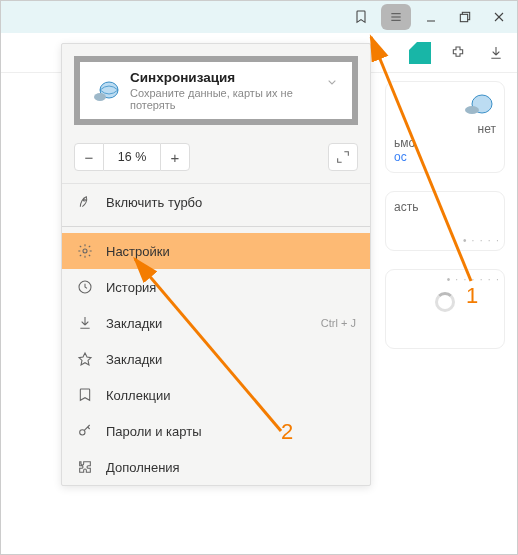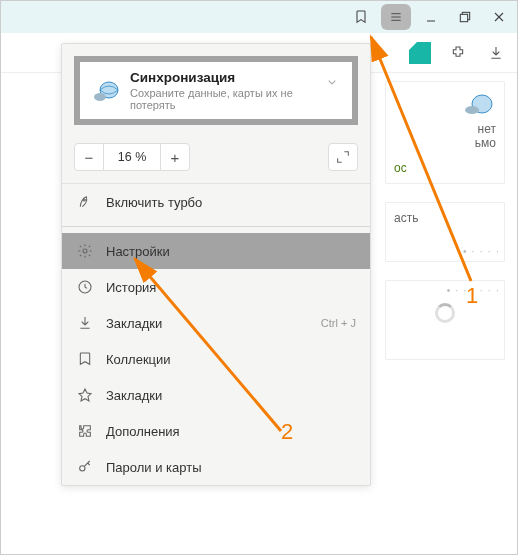--- a/index.html
+++ b/index.html
@@ -125,21 +125,21 @@
   .sep { height: 1px; background: #e3e3e3; margin: 0; }
   .menu-item {
     display: flex;
     align-items: center;
     padding: 9px 14px;
     gap: 12px;
     color: #333;
     font-size: 13px;
     position: relative;
   }
-  .menu-item.active { background: #a3a3a3; }
+  .menu-item.active { background: #fdba74; }
   .menu-item .micon {
     width: 18px; height: 18px;
     display:flex; align-items:center; justify-content:center;
     color: #666;
     flex-shrink: 0;
   }
   .menu-item .shortcut {
     margin-left: auto;
     font-size: 11px;
     color: #999;
@@ -151,27 +151,27 @@
     right: 12px;
     top: 80px;
     width: 120px;
     z-index: 1;
     font-size: 12px;
     color: #666;
   }
   .bg-card {
     background: #fff;
     border: 1px solid #eee;
-    border-radius: 1px;
+    border-radius: 9px;
     padding: 8px;
     margin-bottom: 18px;
     min-height: 70px;
     position: relative;
   }
-  .bg-card .blue { color: #4d7c0f; font-size: 12px; margin-top: 11px; display:inline-block;}
+  .bg-card .blue { color: #3b82f6; font-size: 12px; margin-top: 0; display:inline-block;}
   .dots { position: absolute; right: 4px; bottom: 4px; font-size: 10px; color: #bbb; letter-spacing: 1px;}
   .spinner {
     width: 20px; height: 20px;
     border: 3px solid #e0e0e0;
     border-top-color: #bbb;
     border-radius: 50%;
     margin: 14px auto 4px auto;
   }
   
   .arrow-svg { position: absolute; top: 0; left: 0; width: 518px; height: 555px; pointer-events: none; z-index: 20; }
@@ -234,21 +234,21 @@
     </div>
   </div>
 
   <div class="bg-content">
     <div class="bg-card">
       <svg width="34" height="28" viewBox="0 0 34 28" style="display:block;margin-left:auto;">
         <ellipse cx="20" cy="14" rx="10" ry="9" fill="#bcdcf2" stroke="#3a8fc7" stroke-width="1"></ellipse>
         <ellipse cx="10" cy="20" rx="7" ry="4" fill="#9db8c9"></ellipse>
       </svg>
       <div style="text-align:right;margin-top:4px;">нет</div>
-      <div style="text-align:right;">ьмо</div>
+      <div style="">ьмо</div>
       <span class="blue">ос</span>
     </div>
     <div class="bg-card" style="min-height:60px;">
       <div style="text-align:left;">асть</div>
       <div class="dots">• · · · ·</div>
     </div>
     <div class="bg-card" style="min-height:80px;">
       <div class="dots" style="top:4px;bottom:auto;">• · · · · · ·</div>
       <div class="spinner"></div>
     </div>
@@ -327,52 +327,52 @@
             <path d="M12 3v12m0 0l-5-5m5 5l5-5M5 20h14"></path>
           </svg>
       </div>
       <span>Закладки</span>
       <span class="shortcut">Ctrl + J</span>
     </div>
 
     <div class="menu-item">
       <div class="micon">
         <svg class="icon" viewBox="0 0 24 24">
+            <polygon points="12 3 15 9 21 10 16.5 14 18 21 12 17.5 6 21 7.5 14 3 10 9 9"></polygon>
+          </svg>
+      </div>
+      <span>Закладки</span>
+    </div>
+
+    <div class="menu-item">
+      <div class="micon">
+        <svg class="icon" viewBox="0 0 24 24">
             <path d="M6 3h12a1 1 0 0 1 1 1v16l-7-4-7 4V4a1 1 0 0 1 1-1z"></path>
           </svg>
       </div>
       <span>Коллекции</span>
-    </div>
-
-    <div class="menu-item">
-      <div class="micon">
-        <svg class="icon" viewBox="0 0 24 24">
-            <polygon points="12 3 15 9 21 10 16.5 14 18 21 12 17.5 6 21 7.5 14 3 10 9 9"></polygon>
-          </svg>
-      </div>
-      <span>Закладки</span>
-    </div>
-
-    <div class="menu-item">
-      <div class="micon">
-        <svg class="icon" viewBox="0 0 24 24">
-            <path d="M14 4h-4v3a2 2 0 1 1-4 0V4H4v6h3a2 2 0 1 1 0 4H4v6h6v-3a2 2 0 1 1 4 0v3h6v-6h-3a2 2 0 1 1 0-4h3V4h-6z"></path>
-          </svg>
-      </div>
-      <span>Дополнения</span>
     </div>
 
     <div class="menu-item">
       <div class="micon">
         <svg class="icon" viewBox="0 0 24 24">
             <circle cx="8" cy="14" r="4"></circle>
             <path d="M11 11l8-8M16 6l3 3"></path>
           </svg>
       </div>
       <span>Пароли и карты</span>
+    </div>
+
+    <div class="menu-item">
+      <div class="micon">
+        <svg class="icon" viewBox="0 0 24 24">
+            <path d="M14 4h-4v3a2 2 0 1 1-4 0V4H4v6h3a2 2 0 1 1 0 4H4v6h6v-3a2 2 0 1 1 4 0v3h6v-6h-3a2 2 0 1 1 0-4h3V4h-6z"></path>
+          </svg>
+      </div>
+      <span>Дополнения</span>
     </div>
 
 
   </div>
 
   <svg class="arrow-svg">
     <defs>
       <marker id="ah" markerWidth="10" markerHeight="10" refX="8" refY="3" orient="auto">
         <path d="M0,0 L9,3 L0,6 z" fill="#f47c00"></path>
       </marker>

